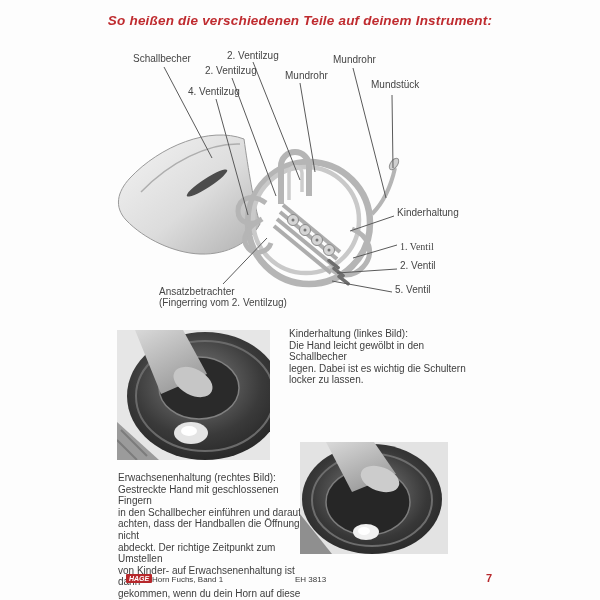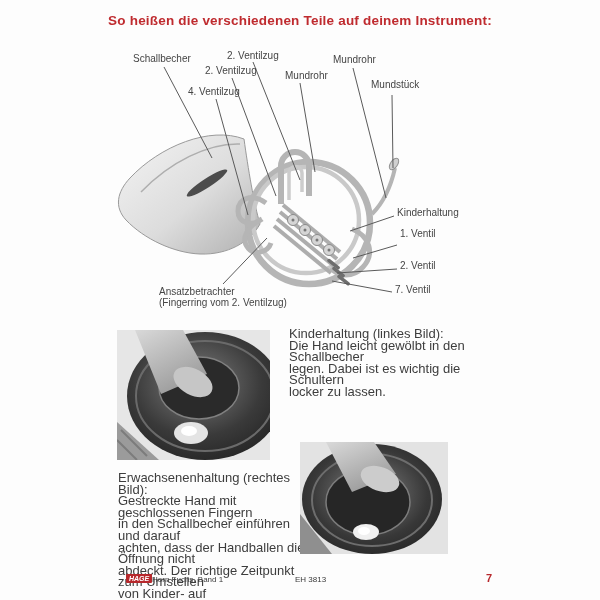--- a/index.html
+++ b/index.html
@@ -4,40 +4,40 @@
 <style>
   html,body{margin:0;padding:0;}
   body{
     width:600px;height:600px;position:relative;overflow:hidden;
     background:#fdfdfd;
     font-family:"Liberation Sans", sans-serif;
     color:#3d3d3d;
   }
   .title{
     position:absolute;left:0;top:13px;width:600px;text-align:center;
-    font-size:13.5px;font-weight:bold;letter-spacing:.2px;
+    font-size:13.5px;font-weight:bold;letter-spacing:.2px;font-style:italic;
   }
   .diagram-svg{position:absolute;left:0;top:0;width:600px;height:600px;pointer-events:none;}
   .dlabel{
     position:absolute;font-size:10px;color:#454545;white-space:nowrap;
   }
   .l-schallbecher{left:133px;top:53px;}
   .l-ventilzug1{left:227px;top:50px;}
   .l-ventilzug2{left:205px;top:65px;}
   .l-ventilzug3{left:188px;top:86px;}
   .l-stimmzug{left:285px;top:70px;}
   .l-mundrohr{left:333px;top:54px;}
   .l-mundstueck{left:371px;top:79px;}
   .l-umschaltventil{left:397px;top:207px;}
-  .l-ventil1{left:400px;top:228px;}
+  .l-ventil1{left:400px;top:241px;font-family:Liberation Serif, serif;}
   .l-ventil2{left:400px;top:260px;}
   .l-ventil3{left:395px;top:284px;}
   .l-ansatz{left:159px;top:286px;white-space:pre-line;line-height:11px;}
   .caption{
-    position:absolute;font-size:13px;line-height:11.6px;color:#3d3d3d;
+    position:absolute;font-size:10px;line-height:11.6px;color:#3d3d3d;
     white-space:pre-line;
   }
   .cap-kind{left:289px;top:328px;width:180px;}
   .cap-erw{left:118px;top:472px;width:190px;}
   .photo{position:absolute;overflow:hidden;}
   .photo-left{left:117px;top:330px;width:153px;height:130px;}
   .photo-right{left:300px;top:442px;width:148px;height:112px;}
   .footer{position:absolute;left:8px;top:572px;width:600px;height:20px;font-size:8px;}
   .hage-logo{
     position:absolute;left:118px;top:2px;
@@ -129,21 +129,21 @@
 <div class="dlabel l-schallbecher">Schallbecher</div>
 <div class="dlabel l-ventilzug1">2. Ventilzug</div>
 <div class="dlabel l-ventilzug2">2. Ventilzug</div>
 <div class="dlabel l-ventilzug3">4. Ventilzug</div>
 <div class="dlabel l-stimmzug">Mundrohr</div>
 <div class="dlabel l-mundrohr">Mundrohr</div>
 <div class="dlabel l-mundstueck">Mundstück</div>
 <div class="dlabel l-umschaltventil">Kinderhaltung</div>
 <div class="dlabel l-ventil1">1. Ventil</div>
 <div class="dlabel l-ventil2">2. Ventil</div>
-<div class="dlabel l-ventil3">7. Ventil</div>
+<div class="dlabel l-ventil3">5. Ventil</div>
 <div class="dlabel l-ansatz">Ansatzbetrachter
 (Fingerring vom 2. Ventilzug)</div>
 
 <div class="photo photo-left">
   <svg width="153" height="130" viewBox="0 0 153 130">
     <defs>
       <radialGradient id="pg1" cx="0.45" cy="0.4" r="0.75">
         <stop offset="0" stop-color="#7d7d7d"></stop>
         <stop offset="0.55" stop-color="#3a3a3a"></stop>
         <stop offset="1" stop-color="#1c1c1c"></stop>

